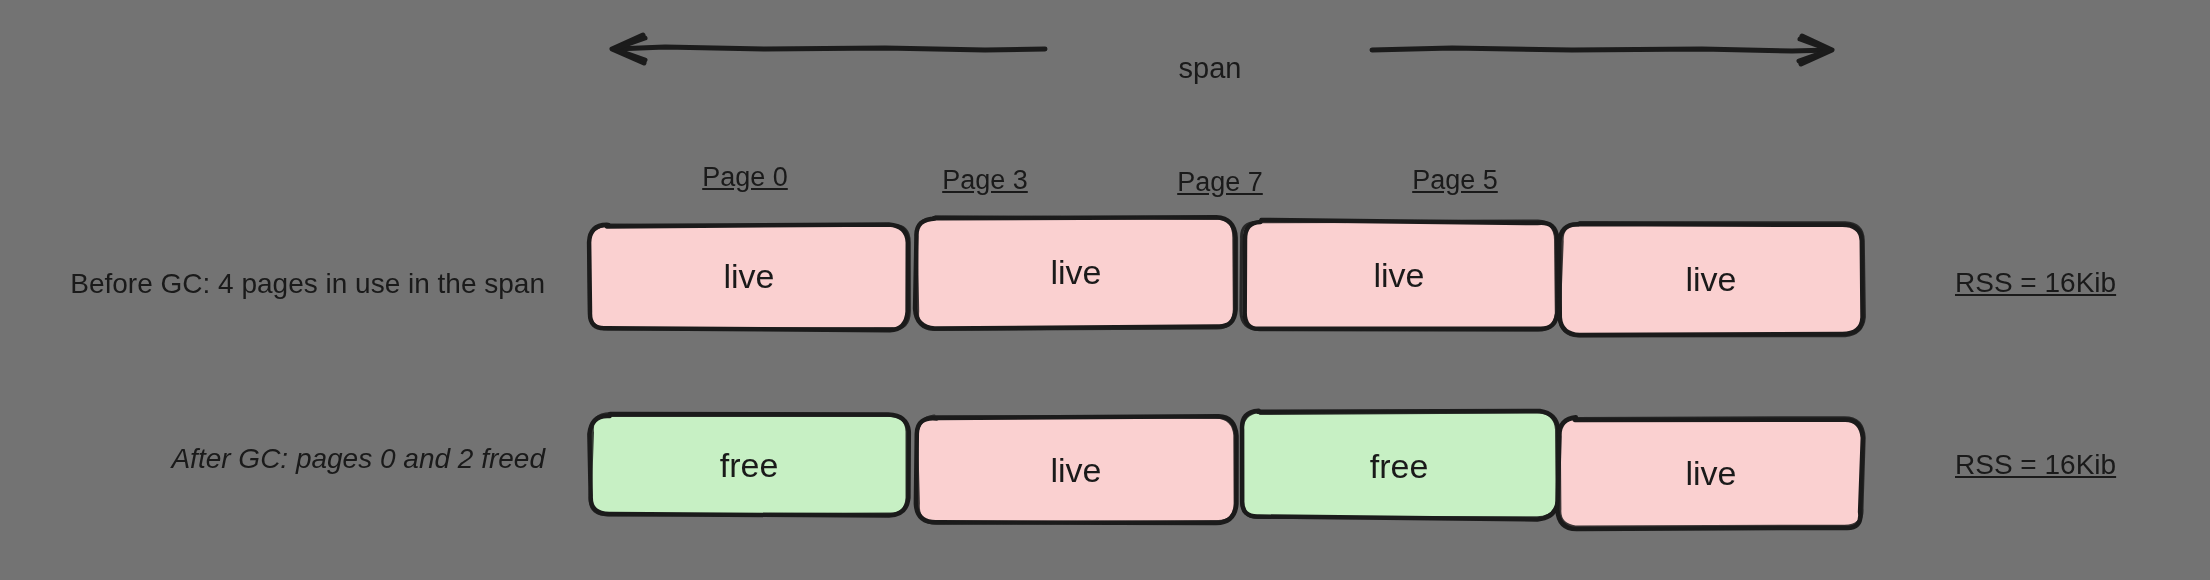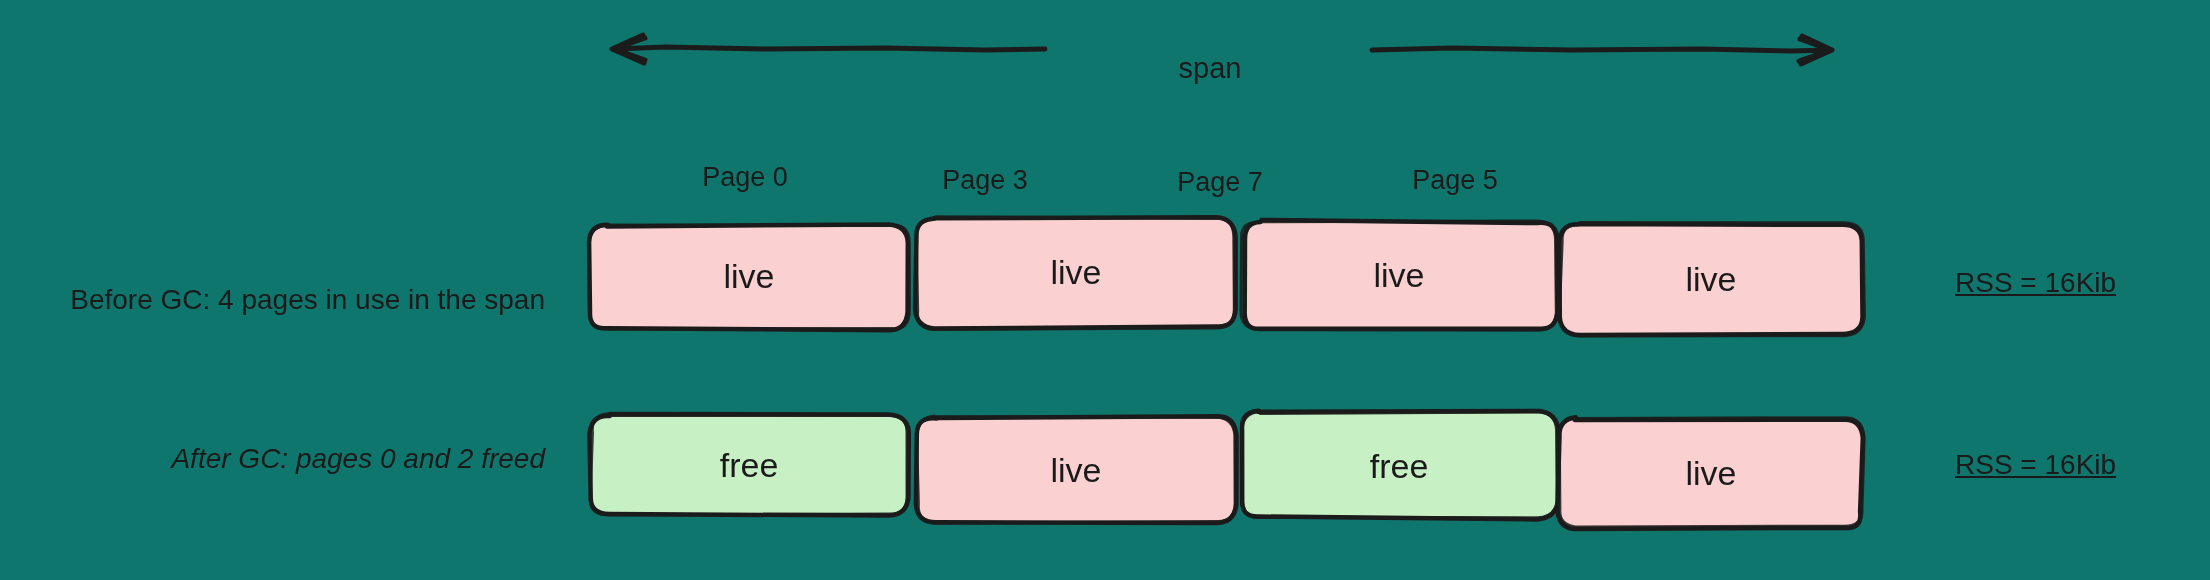--- a/index.html
+++ b/index.html
@@ -11,21 +11,21 @@
   body {
     font-family: "Liberation Sans", sans-serif;
     color: #1a1a1a;
     -webkit-font-smoothing: antialiased;
   }
 
   #canvas {
     position: relative;
     width: 2210px;
     height: 580px;
-    background: #0f766e;
+    background: #737373;
     overflow: hidden;
   }
 
   
   .span-label {
     position: absolute;
     left: 1150px;
     top: 48px;
     width: 120px;
     text-align: center;
@@ -44,20 +44,21 @@
   .arrow-right-wrap { left: 1362px; }
 
   
   .page-label {
     position: absolute;
     font-size: 27px;
     line-height: 34px;
     text-align: center;
     color: #1a1a1a;
     white-space: nowrap;
+    text-decoration: underline;
   }
 
   
   .side-label {
     position: absolute;
     font-size: 28px;
     line-height: 36px;
     color: #1a1a1a;
     white-space: nowrap;
   }
@@ -111,21 +112,21 @@
       <path d="M 440 6 L 470 20 L 439 34" fill="none" stroke="#1b1b1b" stroke-width="5" stroke-linecap="round" stroke-linejoin="round"></path>
       <path d="M 438 9 L 468 20 L 437 31" fill="none" stroke="#1b1b1b" stroke-width="5" stroke-linecap="round" stroke-linejoin="round"></path>
     </svg>
   </div>
 
   <div id="dynamic-layer">
       <div class="page-label" style="left: 645px; top: 160px; width: 200px;">Page 0</div>
       <div class="page-label" style="left: 885px; top: 163px; width: 200px;">Page 3</div>
       <div class="page-label" style="left: 1120px; top: 165px; width: 200px;">Page 7</div>
       <div class="page-label" style="left: 1355px; top: 163px; width: 200px;">Page 5</div>
-      <div class="side-label left" style="left: 40px; top: 282px; width: 505px;">Before GC: 4 pages in use in the span</div>
+      <div class="side-label left" style="left: 40px; top: 266px; width: 505px;">Before GC: 4 pages in use in the span</div>
       <div class="side-label right" style="left: 1955px; top: 265px; width: 230px;">RSS = 16Kib</div>
       <div class="page-box" style="left: 589px; top: 222px; width: 320px; height: 108px;">
         <svg width="320" height="108" viewBox="0 0 320 108">
           <path d="M 17.8 4.4 L 299.9 2.5 Q 318.1 3.8 318.8 20.4 L 318.6 89.6 Q 317.2 107.8 300.9 108.2 L 17.5 106.2 Q 0.2 107.7 1.0 90.0 L 0.1 20.3 Q 1.0 2.1 19.3 2.9 Z" fill="#fad0d0" stroke="none"></path>
           <path d="M 17.8 4.4 L 299.9 2.5 Q 318.1 3.8 318.8 20.4 L 318.6 89.6 Q 317.2 107.8 300.9 108.2 L 17.5 106.2 Q 0.2 107.7 1.0 90.0 L 0.1 20.3 Q 1.0 2.1 19.3 2.9 Z" fill="none" stroke="#1b1b1b" stroke-width="4.5" stroke-linecap="round" stroke-linejoin="round"></path>
           <path d="M 19.6 2.9 L 303.6 3.6 Q 320.1 2.7 320.3 20.3 L 320.4 89.3 Q 320.0 108.0 303.6 106.6 L 19.2 107.1 Q 0.4 106.7 0.4 89.7 L -0.1 22.2 Q 0.0 3.5 20.0 3.5 Z" fill="none" stroke="#1b1b1b" stroke-width="3" stroke-linecap="round" stroke-linejoin="round" opacity="0.85"></path>
         </svg>
         <div class="box-text">live</div>
       </div>
       <div class="page-box" style="left: 916px; top: 216px; width: 320px; height: 113px;">

